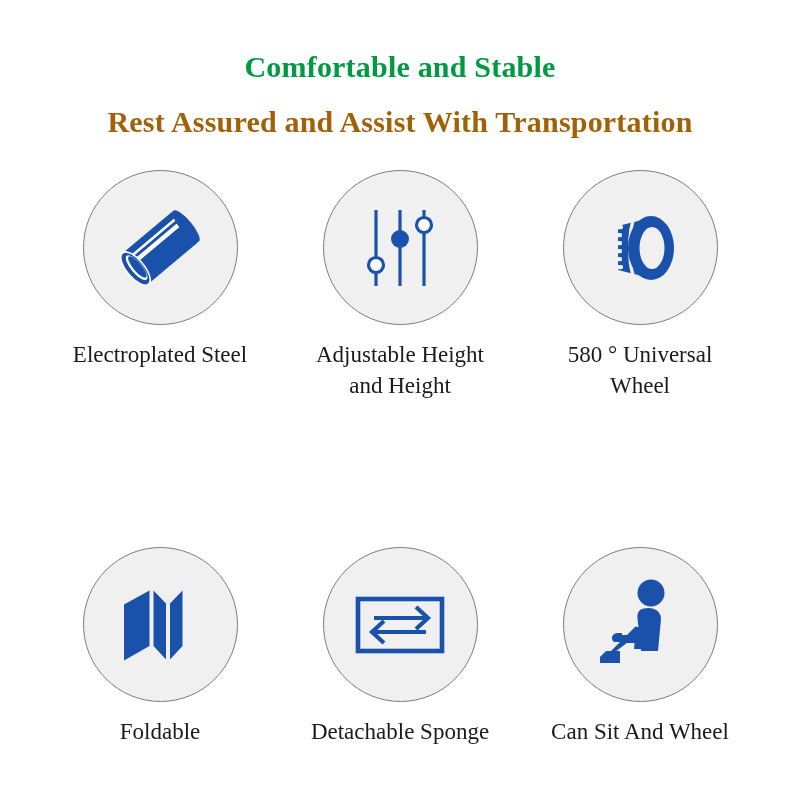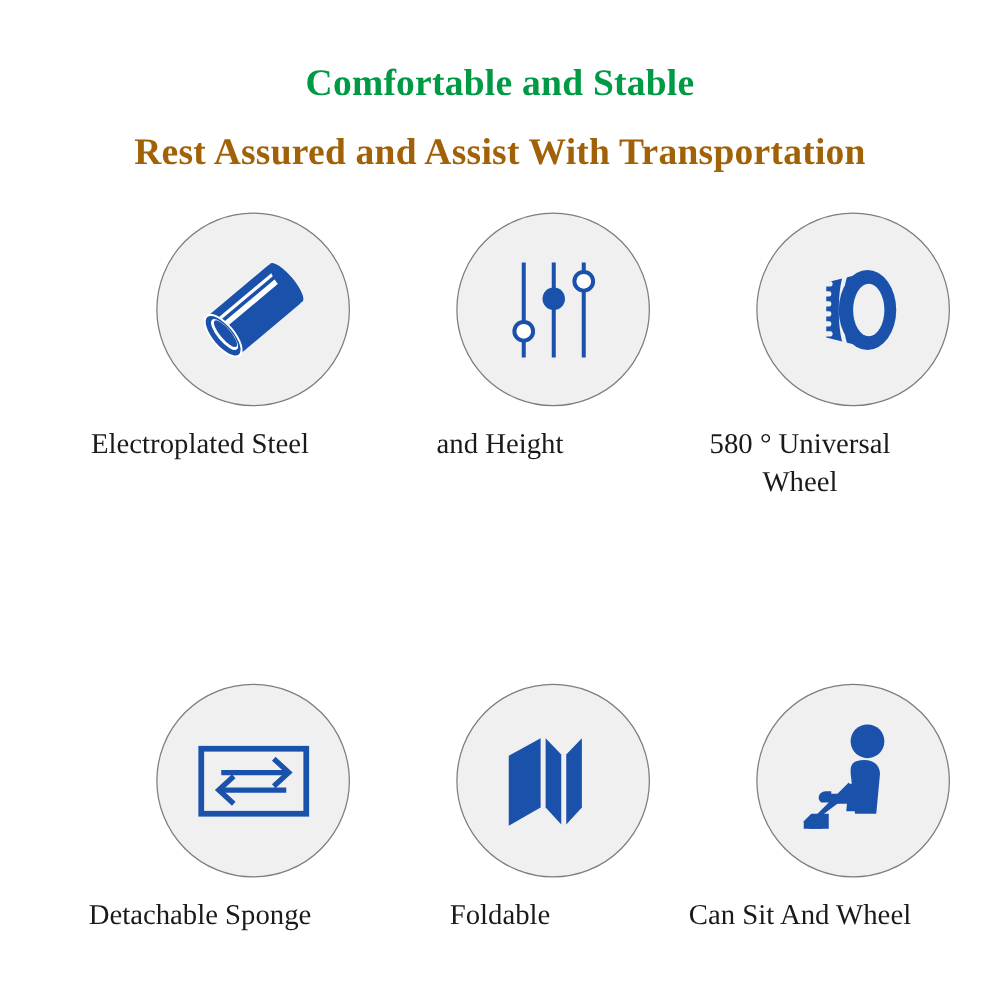--- a/index.html
+++ b/index.html
@@ -60,21 +60,21 @@
     display: flex;
     justify-content: center;
     align-items: flex-start;
   }
   .row-2 { margin-top: 146px; }
 
   .cell {
     width: 240px;
     display: flex;
     flex-direction: column;
-    align-items: flex-end;
+    align-items: center;
   }
 
   .badge {
     width: 155px;
     height: 155px;
     border-radius: 50%;
     background: #f0f0f0;
     border: 1.4px solid #7d7d7d;
     box-sizing: border-box;
     display: flex;
@@ -140,20 +140,21 @@
               <line x1="24" y1="10" x2="24" y2="86"></line>
               <line x1="48" y1="10" x2="48" y2="86"></line>
               <line x1="72" y1="10" x2="72" y2="86"></line>
             </g>
             <circle cx="24" cy="65" r="7.5" fill="#ffffff" stroke="#1a52ab" stroke-width="3.2"></circle>
             <circle cx="48" cy="39" r="9" fill="#1a52ab"></circle>
             <circle cx="72" cy="25" r="7.5" fill="#ffffff" stroke="#1a52ab" stroke-width="3.2"></circle>
           </svg>
         </div>
         <div class="caption">
+          <span class="ln">Adjustable Height</span>
           <span class="ln">and Height</span>
         </div>
       </div>
 
       <div class="cell">
         <div class="badge">
           <svg width="104" height="104" viewBox="0 0 104 104">
 
             <g fill="#1a52ab">
               <path d="M30 30 L62 22 L62 82 L30 74 Z"></path>
@@ -176,37 +177,20 @@
         </div>
         <div class="caption">
           <span class="ln">580 ° Universal</span>
           <span class="ln">Wheel</span>
         </div>
       </div>
 
     </div>
 
     <div class="row row-2">
-
-      <div class="cell">
-        <div class="badge">
-          <svg width="100" height="100" viewBox="0 0 100 100">
-            <rect x="8" y="24" width="84" height="52" fill="none" stroke="#1a52ab" stroke-width="4.6"></rect>
-            <g stroke="#1a52ab" stroke-width="4.2" fill="none" stroke-linecap="butt" stroke-linejoin="miter">
-              <line x1="24" y1="43" x2="76" y2="43"></line>
-              <polyline points="66,32 78,43 66,54"></polyline>
-              <line x1="24" y1="57" x2="76" y2="57"></line>
-              <polyline points="34,46 22,57 34,68"></polyline>
-            </g>
-          </svg>
-        </div>
-        <div class="caption">
-          <span class="ln">Detachable Sponge</span>
-        </div>
-      </div>
 
       <div class="cell">
         <div class="badge">
           <svg width="96" height="96" viewBox="0 0 96 96">
             <g fill="#1a52ab">
 
               <path d="M13 28 L41 14 L41 72 L13 86 Z"></path>
 
               <path d="M45 14 L45 72 L45 72 Z"></path>
               <path d="M44 14 L44 82 L44 82 Z"></path>
@@ -264,20 +248,37 @@
           </svg>
         </div>
         <div class="caption">
           <span class="ln">Foldable</span>
         </div>
       </div>
 
       <div class="cell">
         <div class="badge">
           <svg width="100" height="100" viewBox="0 0 100 100">
+            <rect x="8" y="24" width="84" height="52" fill="none" stroke="#1a52ab" stroke-width="4.6"></rect>
+            <g stroke="#1a52ab" stroke-width="4.2" fill="none" stroke-linecap="butt" stroke-linejoin="miter">
+              <line x1="24" y1="43" x2="76" y2="43"></line>
+              <polyline points="66,32 78,43 66,54"></polyline>
+              <line x1="24" y1="57" x2="76" y2="57"></line>
+              <polyline points="34,46 22,57 34,68"></polyline>
+            </g>
+          </svg>
+        </div>
+        <div class="caption">
+          <span class="ln">Detachable Sponge</span>
+        </div>
+      </div>
+
+      <div class="cell">
+        <div class="badge">
+          <svg width="100" height="100" viewBox="0 0 100 100">
             <g fill="#1a52ab">
 
               <circle cx="61" cy="18" r="13.5"></circle>
 
               <path d="M52 34 C62 31 71 35 71 44 L68 76 L51 76 L48 48 C47 40 47 36 52 34 Z"></path>
 
               <path d="M50 58 L25 77 L25 88 L14 88 L14 83 L46 51 Z"></path>
 
               <path d="M46 52 L66 52 L66 74 L44 74 Z"></path>
 

